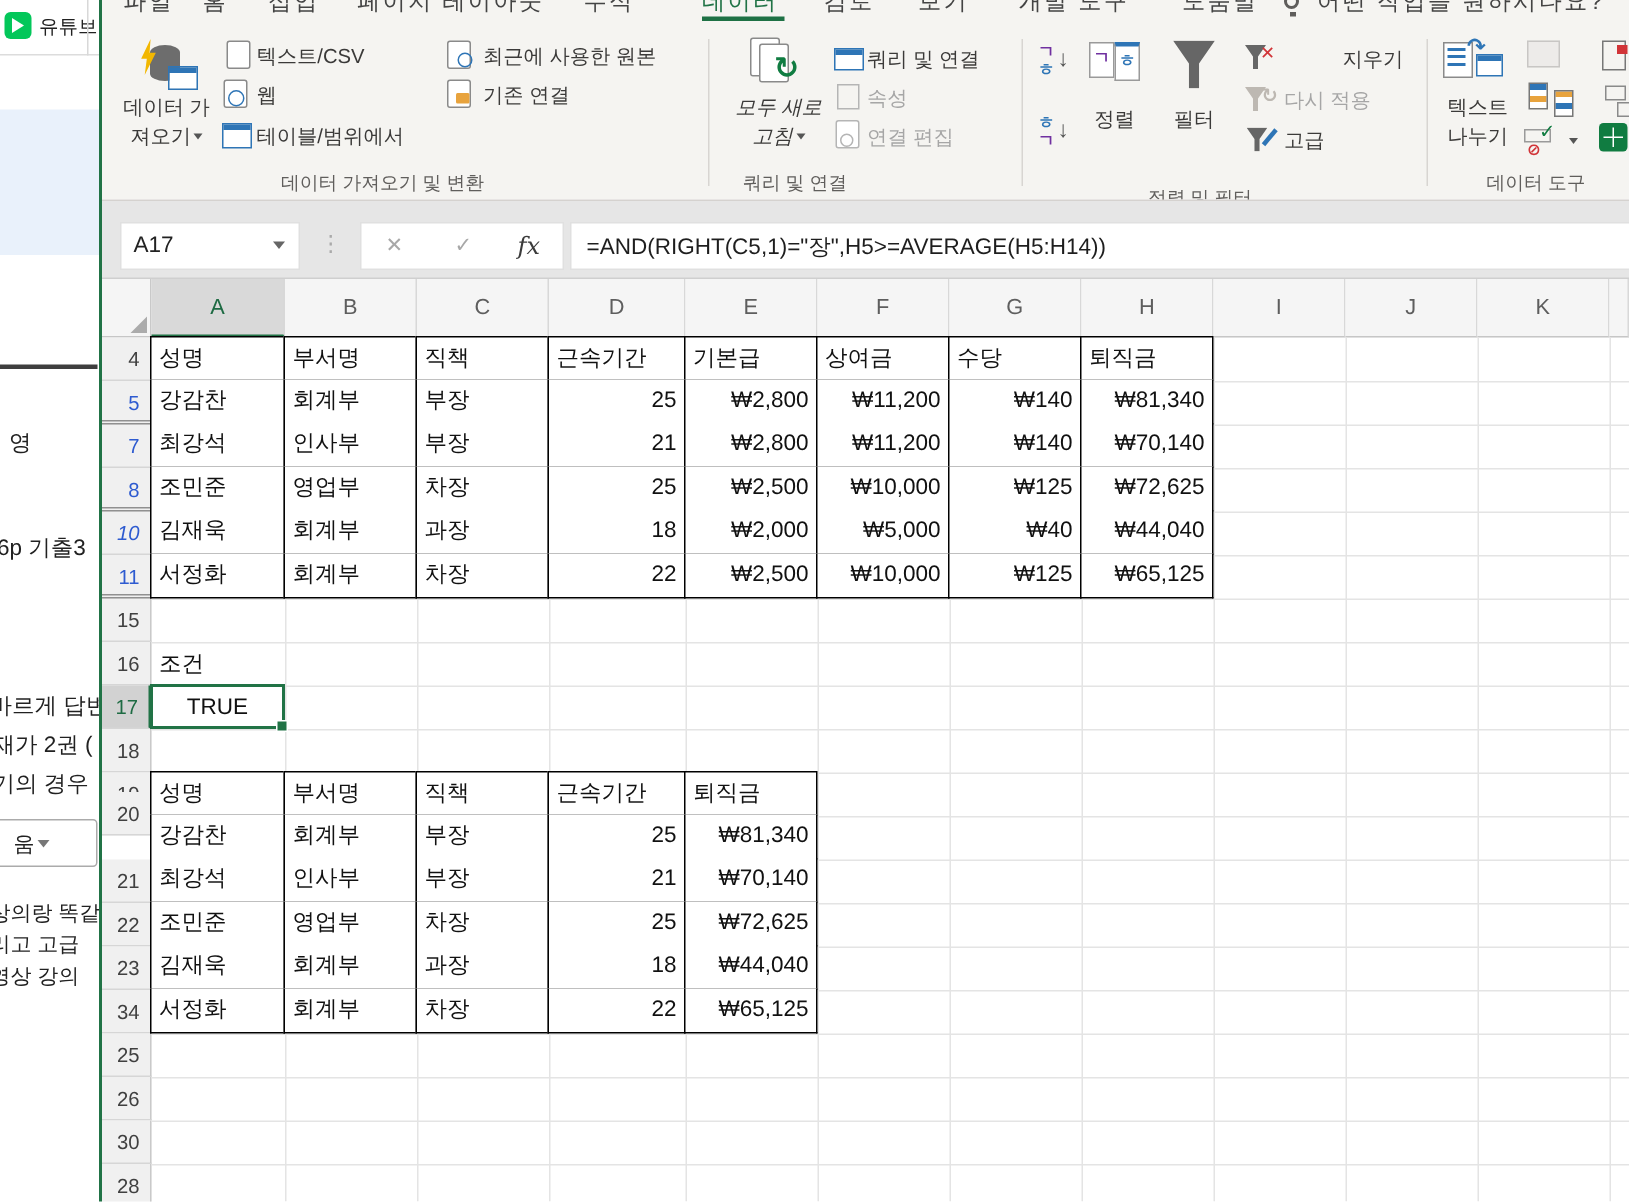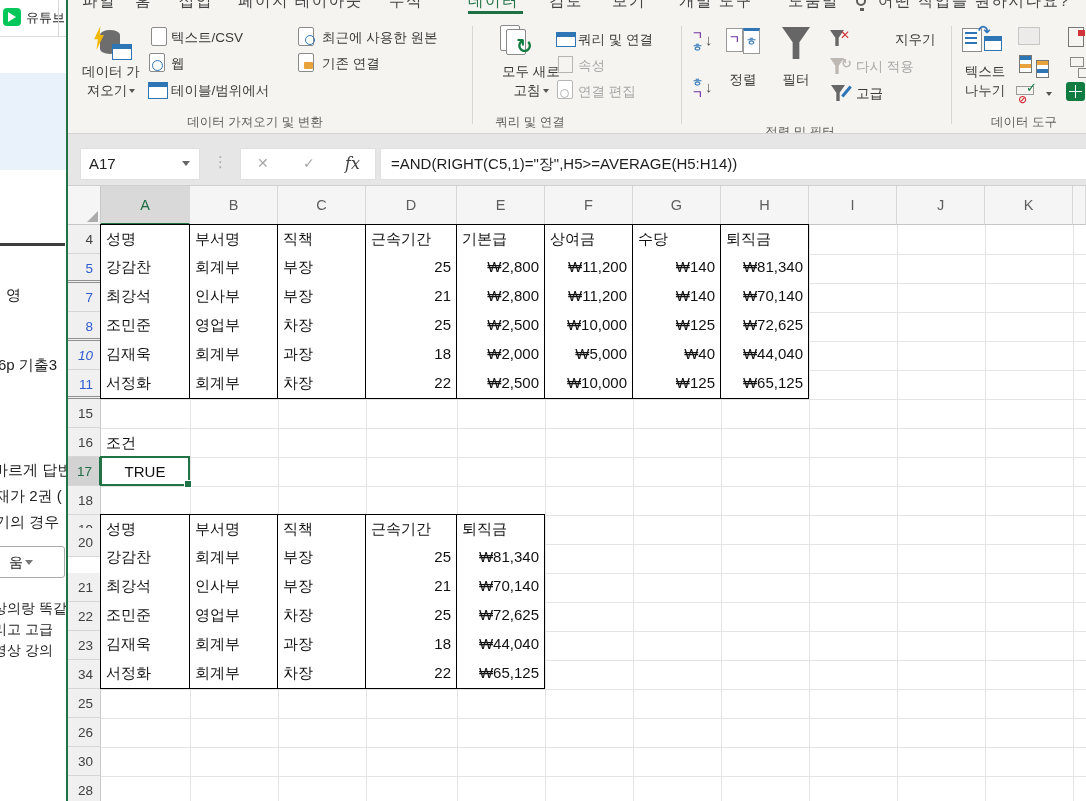--- a/index.html
+++ b/index.html
@@ -145,21 +145,21 @@
 <div class="ipage" style="left:298px;top:53px;">
     <span class="iacc" style="left:5px;top:8px;width:9px;height:7px;background:#E8A33D;border-radius:1px;"></span>
   </div>
 <span class="ritem" style="left:322px;top:55px;">기존 연결</span>
 <div class="glabel" style="left:150px;top:114px;width:210px;">데이터 가져오기 및 변환</div>
 <div class="gsep" style="left:472px;"></div>
 
 <div class="ipage" style="left:500px;top:25px;width:18px;height:24px;"></div>
 <div class="ipage" style="left:506px;top:29px;width:18px;height:24px;"></div>
 <span class="refresh" style="left:516px;top:36px;">↻</span>
-<div class="bigbtn" style="left:496px;top:62px;width:70px;">
+<div class="bigbtn" style="left:484px;top:62px;width:70px;font-style:italic;">
   <span>모두 새로</span><br>
   <span>고침</span><span class="dd"></span>
 </div>
 <div class="itable" style="left:556px;top:32px;width:18px;height:13px;"></div>
 <span class="ritem" style="left:578px;top:31px;">쿼리 및 연결</span>
 <div class="minitbl" style="left:558px;top:56px;width:13px;height:15px;border-color:#B5B5B5;"></div>
 <span class="ritem dis" style="left:578px;top:57px;">속성</span>
 <div class="ipage" style="left:557px;top:80px;border-color:#B5B5B5;">
     <span class="iacc" style="left:2px;top:8px;width:7px;height:7px;border:1.5px solid #B5B5B5;"></span>
   </div>

